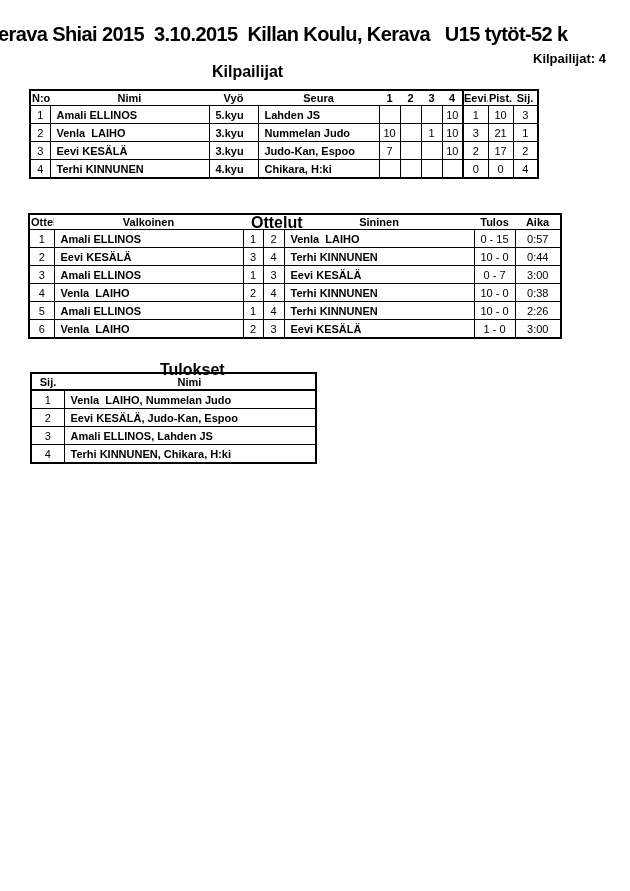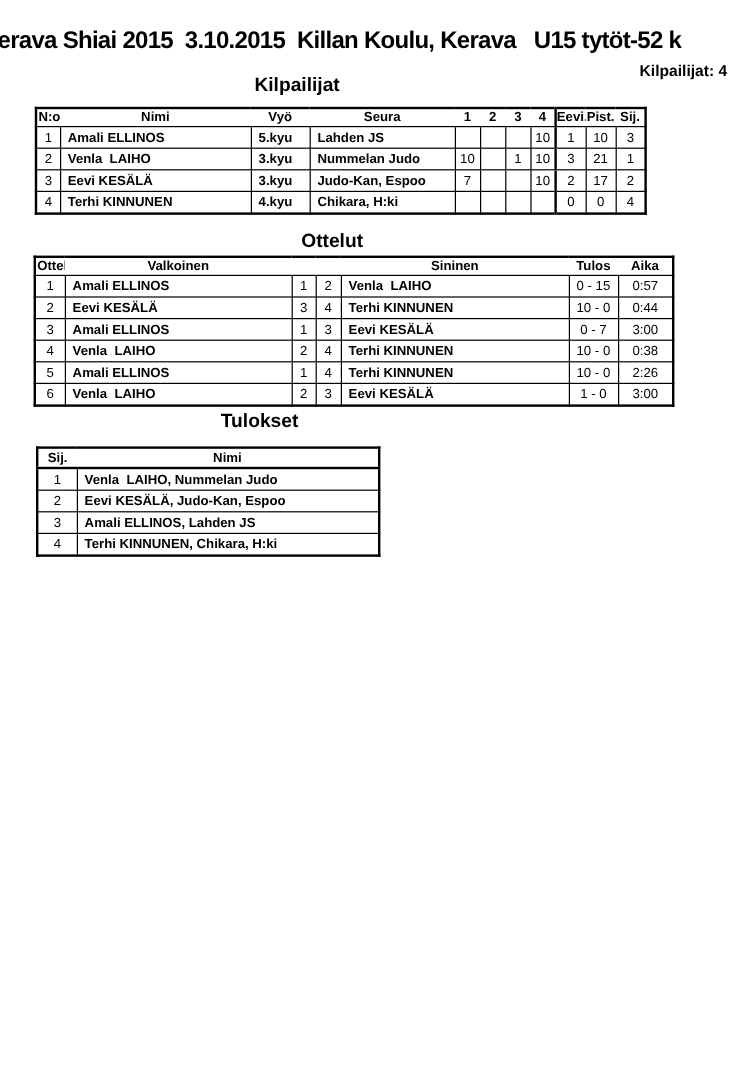--- a/index.html
+++ b/index.html
@@ -22,22 +22,22 @@
   .competitors-count {
     left: 533px; top: 51px;
     font-size: 13px; font-weight: bold;
     white-space: pre;
   }
   .section-heading {
     font-size: 16px; font-weight: bold;
     white-space: pre;
   }
   .h-kilpailijat { left: 212px; top: 63px; }
-  .h-ottelut    { left: 251px; top: 193px; text-align: right; }
-  .h-tulokset   { left: 160px; top: 343px; margin-left: 24px; }
+  .h-ottelut    { left: 251px; top: 214px; text-align: right; }
+  .h-tulokset   { left: 160px; top: 361px; }
 
   table {
     border-collapse: collapse;
     table-layout: fixed;
     border: 2px solid #000000;
     font-size: 11px;
   }
   .t-kilpailijat { left: 29px; top: 89px;  width: 508px; }
   .t-ottelut     { left: 28px; top: 213px; width: 532px; }
   .t-tulokset    { left: 30px; top: 372px; width: 285px; }

